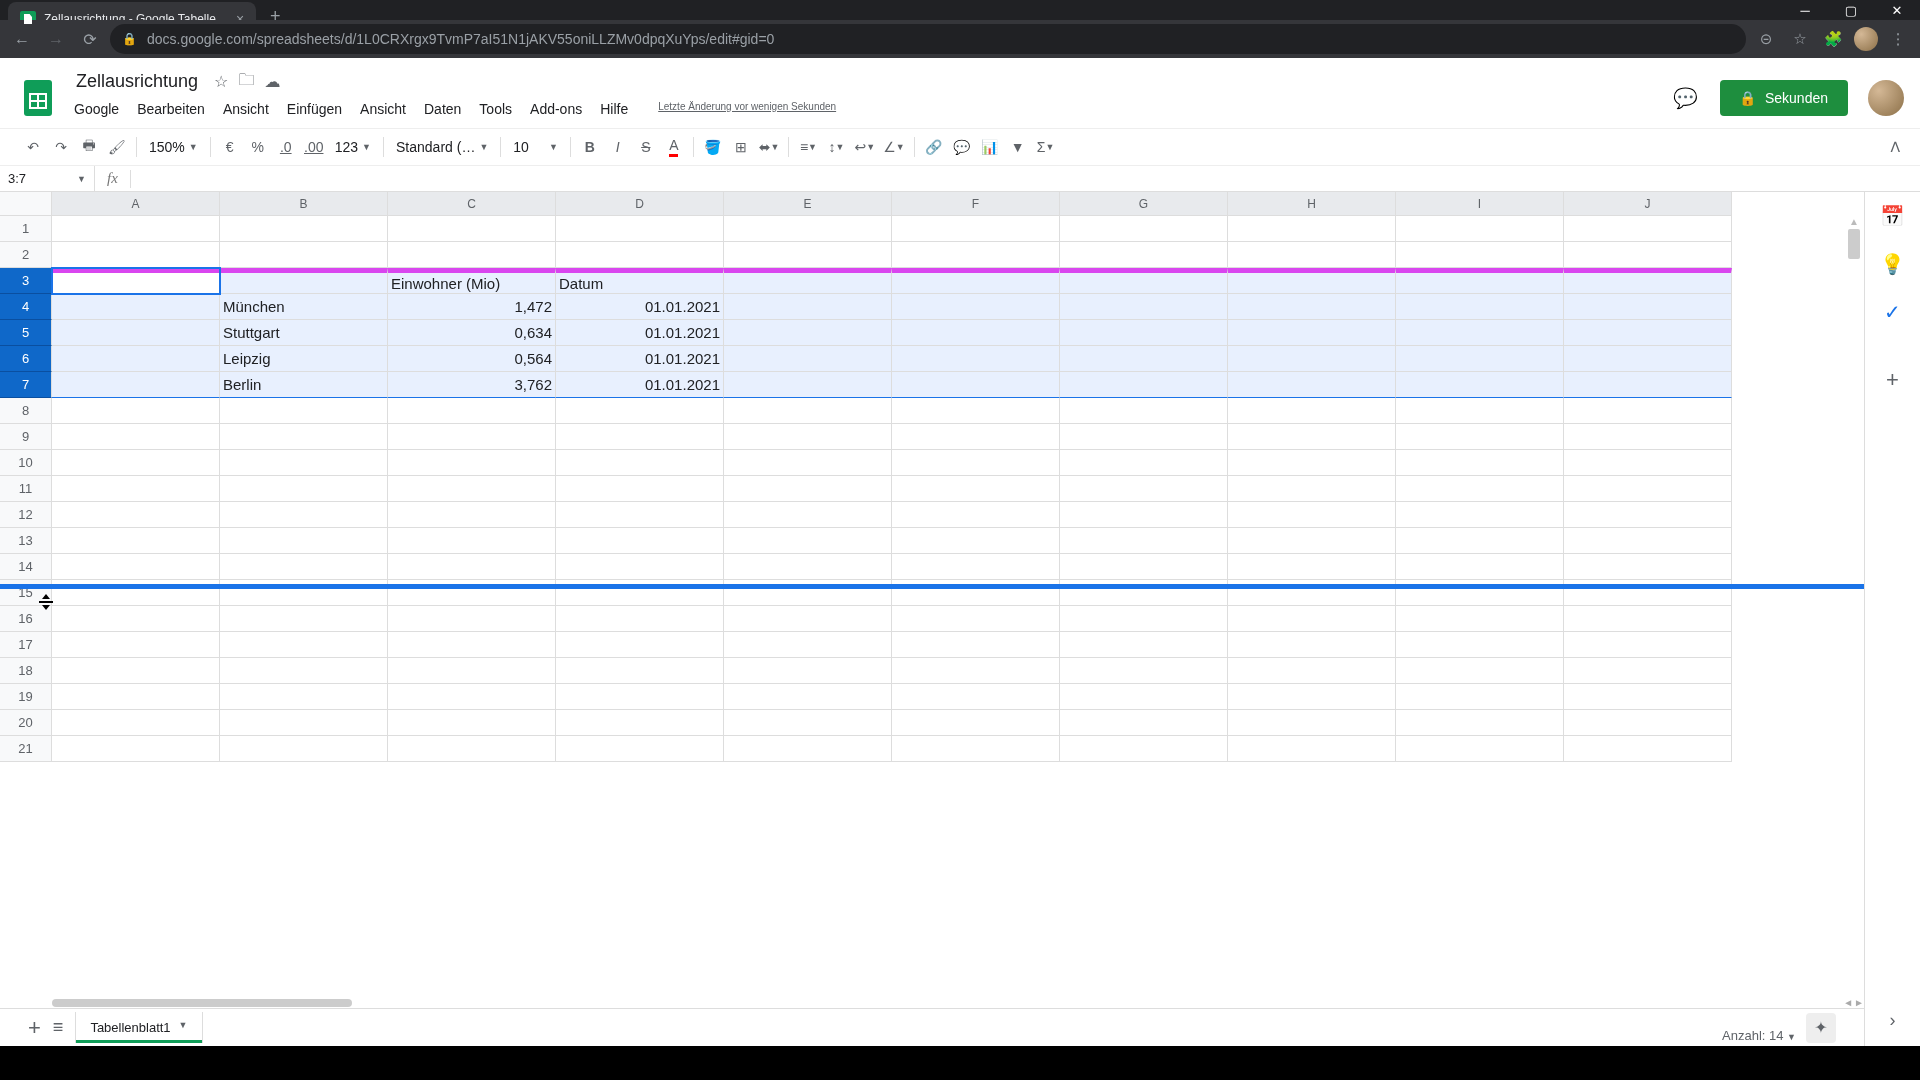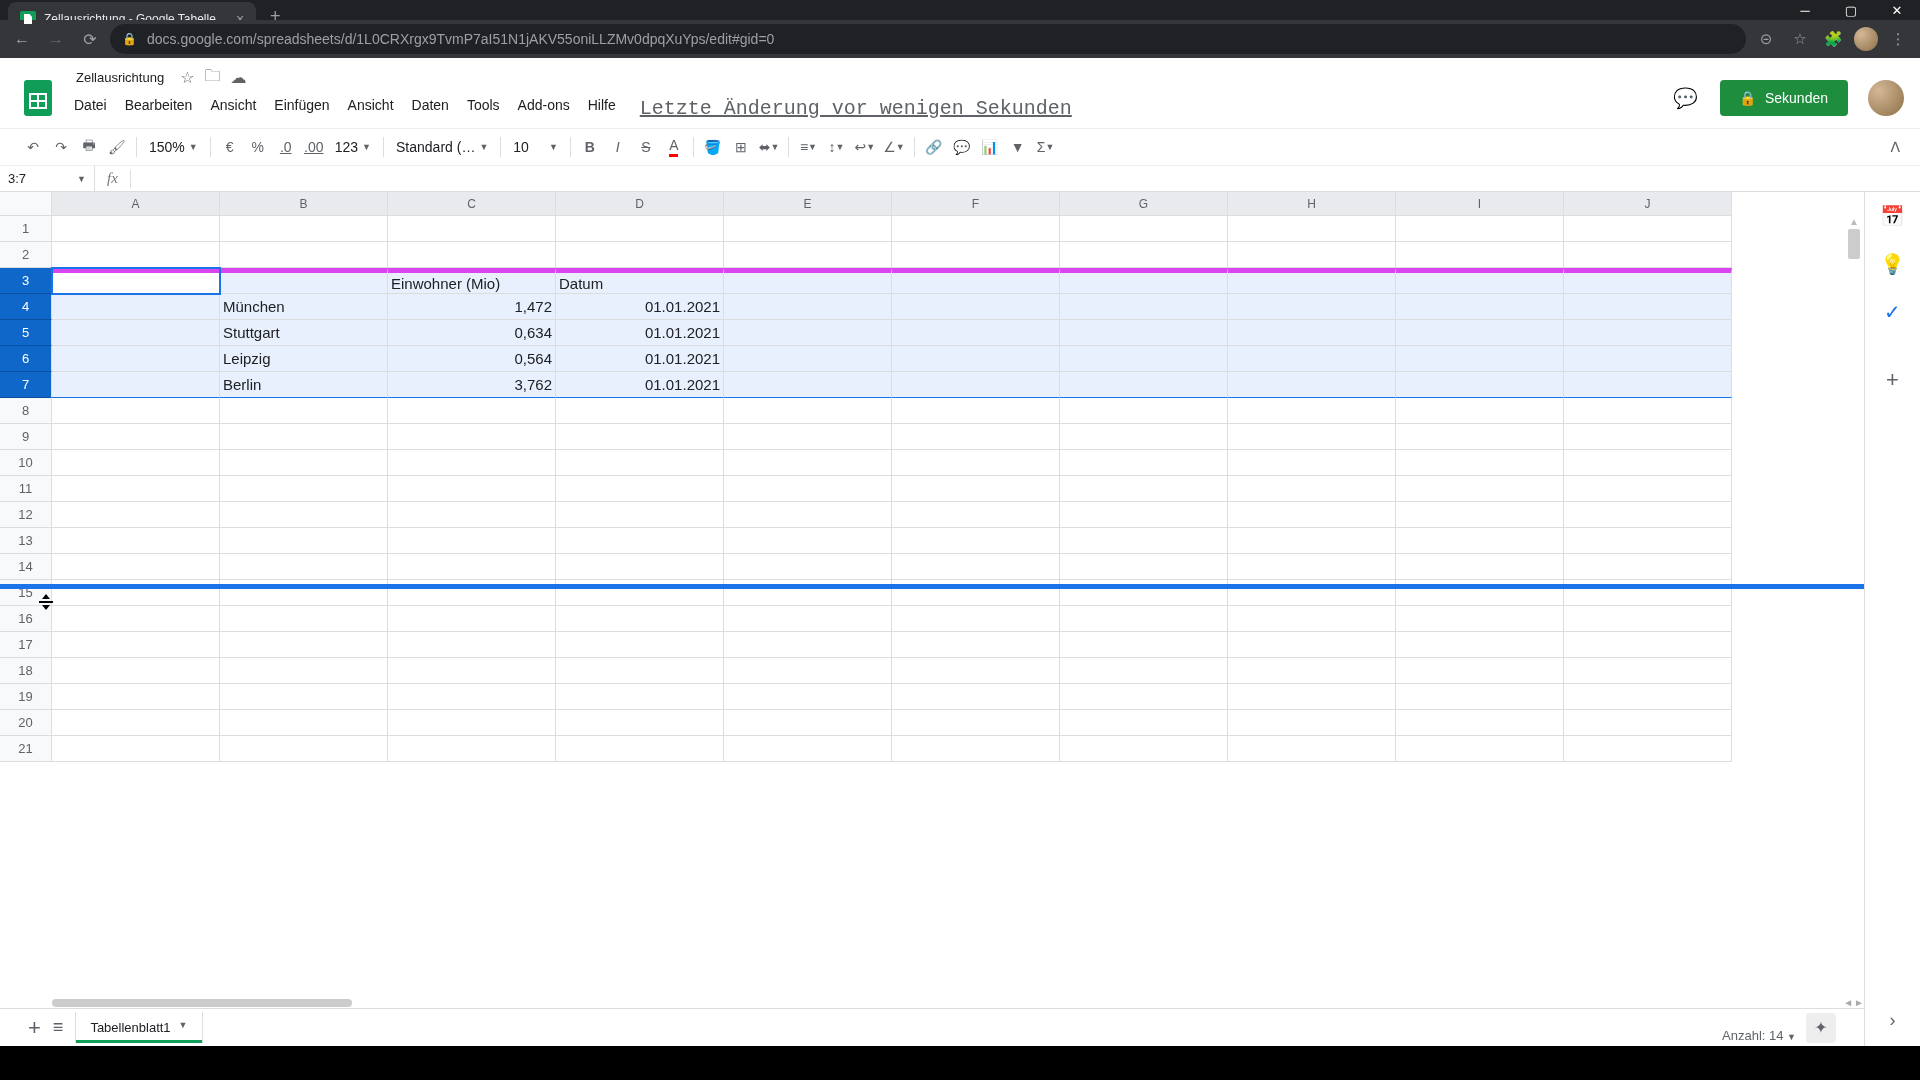--- a/index.html
+++ b/index.html
@@ -23,25 +23,25 @@
   .address .lock { font-size: 12px; }
   .ext-btn { width: 28px; height: 28px; display: flex; align-items: center; justify-content: center; color: #9aa0a6; cursor: pointer; font-size: 15px; }
   .avatar-chrome { width: 24px; height: 24px; border-radius: 50%; background: radial-gradient(circle at 30% 30%, #d4b896, #8b6f47); }
 
   
   .sheets-header { display: flex; align-items: center; padding: 8px 16px 0 10px; height: 64px; }
   .sheets-logo { width: 40px; height: 40px; margin: 8px 8px 0 8px; position: relative; }
   .sheets-logo svg { width: 40px; height: 40px; }
   .doc-area { flex: 1; }
   .doc-title-row { display: flex; align-items: center; gap: 10px; padding-left: 4px; }
-  .doc-title { font-size: 13px; color: #202124; padding: 2px 6px; }
+  .doc-title { font-size: 18px; color: #202124; padding: 2px 6px; }
   .doc-icon { color: #5f6368; font-size: 16px; cursor: pointer; }
   .menubar { display: flex; gap: 2px; padding-left: 0; margin-top: 2px; }
   .menu-item { font-size: 14px; color: #202124; padding: 4px 8px; cursor: pointer; }
-  .last-edit { font-size: 20px; color: #5f6368; text-decoration: underline; margin-left: 14px; padding: 4px 0; font-family: Liberation Mono, monospace; }
+  .last-edit { font-size: 10px; color: #5f6368; text-decoration: underline; margin-left: 20px; padding: 4px 0; }
   .header-right { display: flex; align-items: center; gap: 16px; margin-top: 8px; }
   .comment-btn { width: 36px; height: 36px; display: flex; align-items: center; justify-content: center; color: #5f6368; font-size: 20px; cursor: pointer; }
   .share-btn { background: #1e8e3e; color: #fff; font-size: 14px; font-weight: 500; padding: 10px 20px; border-radius: 4px; display: flex; align-items: center; gap: 8px; cursor: pointer; }
   .avatar-right { width: 36px; height: 36px; border-radius: 50%; background: radial-gradient(circle at 30% 30%, #d4b896, #8b6f47); margin-left: 4px; }
 
   
   .toolbar { height: 38px; border-top: 1px solid #eee; border-bottom: 1px solid #eee; display: flex; align-items: center; padding: 0 20px; gap: 2px; margin-top: 6px; }
   .tool-btn { min-width: 26px; height: 26px; display: flex; align-items: center; justify-content: center; color: #5f6368; font-size: 14px; cursor: pointer; padding: 0 3px; }
   .tool-sep { width: 1px; height: 20px; background: #ddd; margin: 0 4px; }
   .tool-select { display: flex; align-items: center; gap: 4px; padding: 0 6px; min-width: 60px; color: #202124; font-size: 14px; cursor: pointer; }
@@ -141,21 +141,21 @@
       </svg>
   </div>
   <div class="doc-area">
     <div class="doc-title-row">
       <span class="doc-title">Zellausrichtung</span>
       <span class="doc-icon">☆</span>
       <span class="doc-icon">🗀</span>
       <span class="doc-icon">☁</span>
     </div>
     <div class="menubar">
-      <span class="menu-item">Datei</span>
+      <span class="menu-item">Google</span>
       <span class="menu-item">Bearbeiten</span>
       <span class="menu-item">Ansicht</span>
       <span class="menu-item">Einfügen</span>
       <span class="menu-item">Ansicht</span>
       <span class="menu-item">Daten</span>
       <span class="menu-item">Tools</span>
       <span class="menu-item">Add-ons</span>
       <span class="menu-item">Hilfe</span>
       <span class="last-edit">Letzte Änderung vor wenigen Sekunden</span>
     </div>

